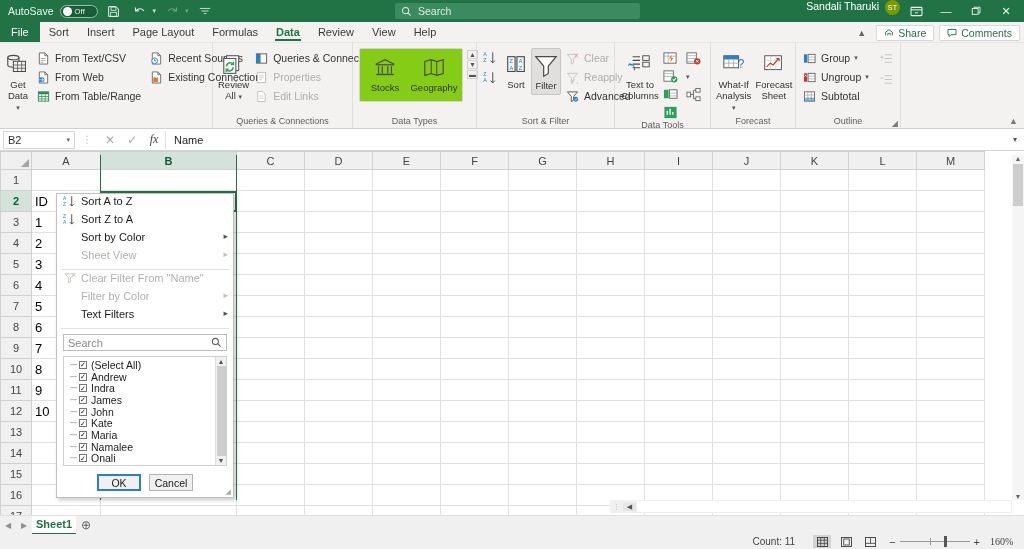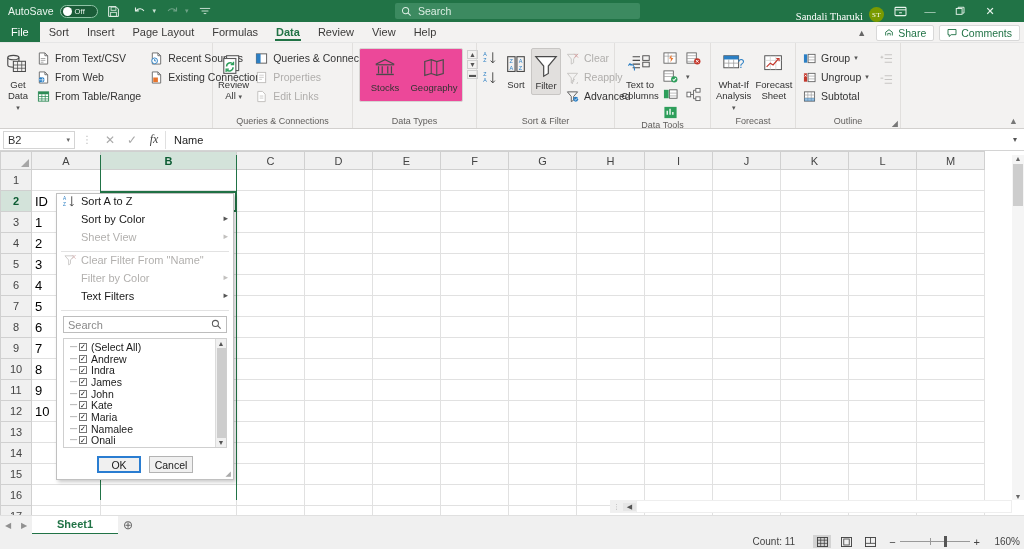--- a/index.html
+++ b/index.html
@@ -44,21 +44,21 @@
   .title-name span.caret { font-size: 7px; margin-left: 4px; }
   .tb-search {
     position: absolute; left: 395px; top: 3px;
     width: 245px; height: 16px;
     background: #3c8a60; border-radius: 2px;
     display: flex; align-items: center; padding-left: 6px;
     color: #dceee4; font-size: 10.5px; gap: 6px;
   }
   .tb-right {
     position: absolute; right: 0; top: 0; height: 22px;
-    display: flex; align-items: flex-end; gap: 2px; padding-right: 20px; font-family: Liberation Serif, serif;
+    display: flex; align-items: flex-start; gap: 2px; padding-right: 4px;
   }
   .user-name { font-size: 10.5px; color: #fff; margin-right: 4px; }
   .avatar {
     width: 15px; height: 15px; border-radius: 50%;
     background: #7a9a01; color: #fff; font-size: 7px;
     display: flex; align-items: center; justify-content: center;
     letter-spacing: .3px;
   }
   .win-btn {
     width: 28px; height: 22px; display: flex; align-items: center;
@@ -116,21 +116,21 @@
   .smallbtn {
     display: flex; align-items: center; gap: 4px; height: 18px;
     padding: 0 4px 0 2px; font-size: 10.5px; color: #333; white-space: nowrap;
   }
   .smallbtn.disabled { color: #b0aeac; }
   .icn { width: 15px; height: 15px; display: flex; align-items: center; justify-content: center; flex: none; }
   .sel-box {
     background: #e1dfdd; border: 1px solid #c8c6c4; border-radius: 2px;
   }
   .dtbox {
-    border: 1px solid #d6d4d2; background: #ec4899; border-radius: 2px;
+    border: 1px solid #d6d4d2; background: #84cc16; border-radius: 2px;
     display: flex; padding: 2px 2px; height: 54px; align-items: flex-start;
   }
   .caretdn { font-size: 7px; color: #555; }
   .dlglaunch {
     position: absolute; right: 2px; bottom: 0px; font-size: 8px; color: #777;
   }
 
   
   .formulabar {
     height: 22px; background: #fff; display: flex; align-items: center;
@@ -238,21 +238,21 @@
   .hs-dots { color: #aaa; font-size: 7px; padding: 0 3px; }
   .hs-left { width: 13px; text-align: center; font-size: 7px; color: #555; background: #e6e6e6; }
   .hs-track { flex: 1; background: #fff; height: 13px; border: 1px solid #eee; }
   .sheetbar {
     position: absolute; left: 0; right: 0; top: 515px; height: 19px;
     background: #f0f0f0; display: flex; align-items: center;
     border-top: 1px solid #e0e0e0;
   }
   .nav-arrow { width: 16px; text-align: center; color: #909090; font-size: 8px; }
   .sheettab {
-    padding: 0 25px; height: 19px; display: flex; align-items: center;
+    padding: 0 4px; height: 19px; display: flex; align-items: center;
     font-size: 11px; font-weight: bold; color: #217346;
     background: #fff; border-bottom: 2px solid #217346;
   }
   .addsheet {
     width: 20px; display: flex; align-items: center; justify-content: center;
     color: #666; font-size: 12px;
   }
   .statusbar {
     position: absolute; left: 0; right: 0; top: 534px; height: 15px;
     background: #f0f0f0; display: flex; align-items: center;
@@ -265,21 +265,21 @@
   .viewbtn {
     width: 18px; height: 13px; display: flex; align-items: center;
     justify-content: center; font-size: 10px; color: #444;
   }
   .viewbtn.active { background: #d3d3d3; }
   .zoomslider { display: flex; align-items: center; gap: 0px; }
   .zs-line { width: 70px; height: 1px; background: #999; position: relative; }
   .zs-knob { position: absolute; left: 44px; top: -5px; width: 3px; height: 11px; background: #555; }
   .zs-mid { position: absolute; left: 30px; top: -3px; width: 1px; height: 7px; background: #999; }
   .zs-sign { font-size: 11px; color: #444; padding: 0 4px; }
-  .zoomval { width: 30px; text-align: right; font-size: 10px; }
+  .zoomval { width: 30px; font-size: 10px; font-family: Liberation Serif, serif; }
   .vscrollbar {
     position: absolute; right: 0; top: 155px; width: 12px; bottom: 49px;
     background: #f5f5f5; display: flex; flex-direction: column;
     align-items: center; justify-content: space-between;
   }
   .vs-btn { font-size: 7px; color: #666; }
   .vs-thumb { width: 10px; height: 42px; background: #cdcdcd; margin-top: 2px; }
   svg { display: block; }
 </style>
 </head>
@@ -1097,20 +1097,30 @@
       <span class="fm-ic">
         <svg width="14" height="13" viewBox="0 0 16 15">
             <text x="0" y="6" font-size="5.5" fill="#2b7fc4" font-family="sans-serif">A</text>
             <text x="0" y="12.5" font-size="5.5" fill="#2b7fc4" font-family="sans-serif">Z</text>
             <path d="M10 1.5v11M8 10.6l2 2.2 2-2.2" fill="none" stroke="#3a3a3a" stroke-width="1"></path>
           </svg>
       </span>
       <span class="fm-lbl">Sort A to Z</span>
     </div>
 
+    <div class="fm-item">
+      <span class="fm-ic">
+        <svg width="14" height="13" viewBox="0 0 16 15">
+            <text x="0" y="6" font-size="5.5" fill="#2b7fc4" font-family="sans-serif">Z</text>
+            <text x="0" y="12.5" font-size="5.5" fill="#2b7fc4" font-family="sans-serif">A</text>
+            <path d="M10 1.5v11M8 10.6l2 2.2 2-2.2" fill="none" stroke="#3a3a3a" stroke-width="1"></path>
+          </svg>
+      </span>
+      <span class="fm-lbl">Sort Z to A</span>
+    </div>
 
     <div class="fm-item">
       <span class="fm-ic"></span>
       <span class="fm-lbl">Sort by Color</span>
       <span class="fm-arr">▸</span>
     </div>
 
     <div class="fm-item disabled">
       <span class="fm-ic"></span>
       <span class="fm-lbl">Sheet View</span>

